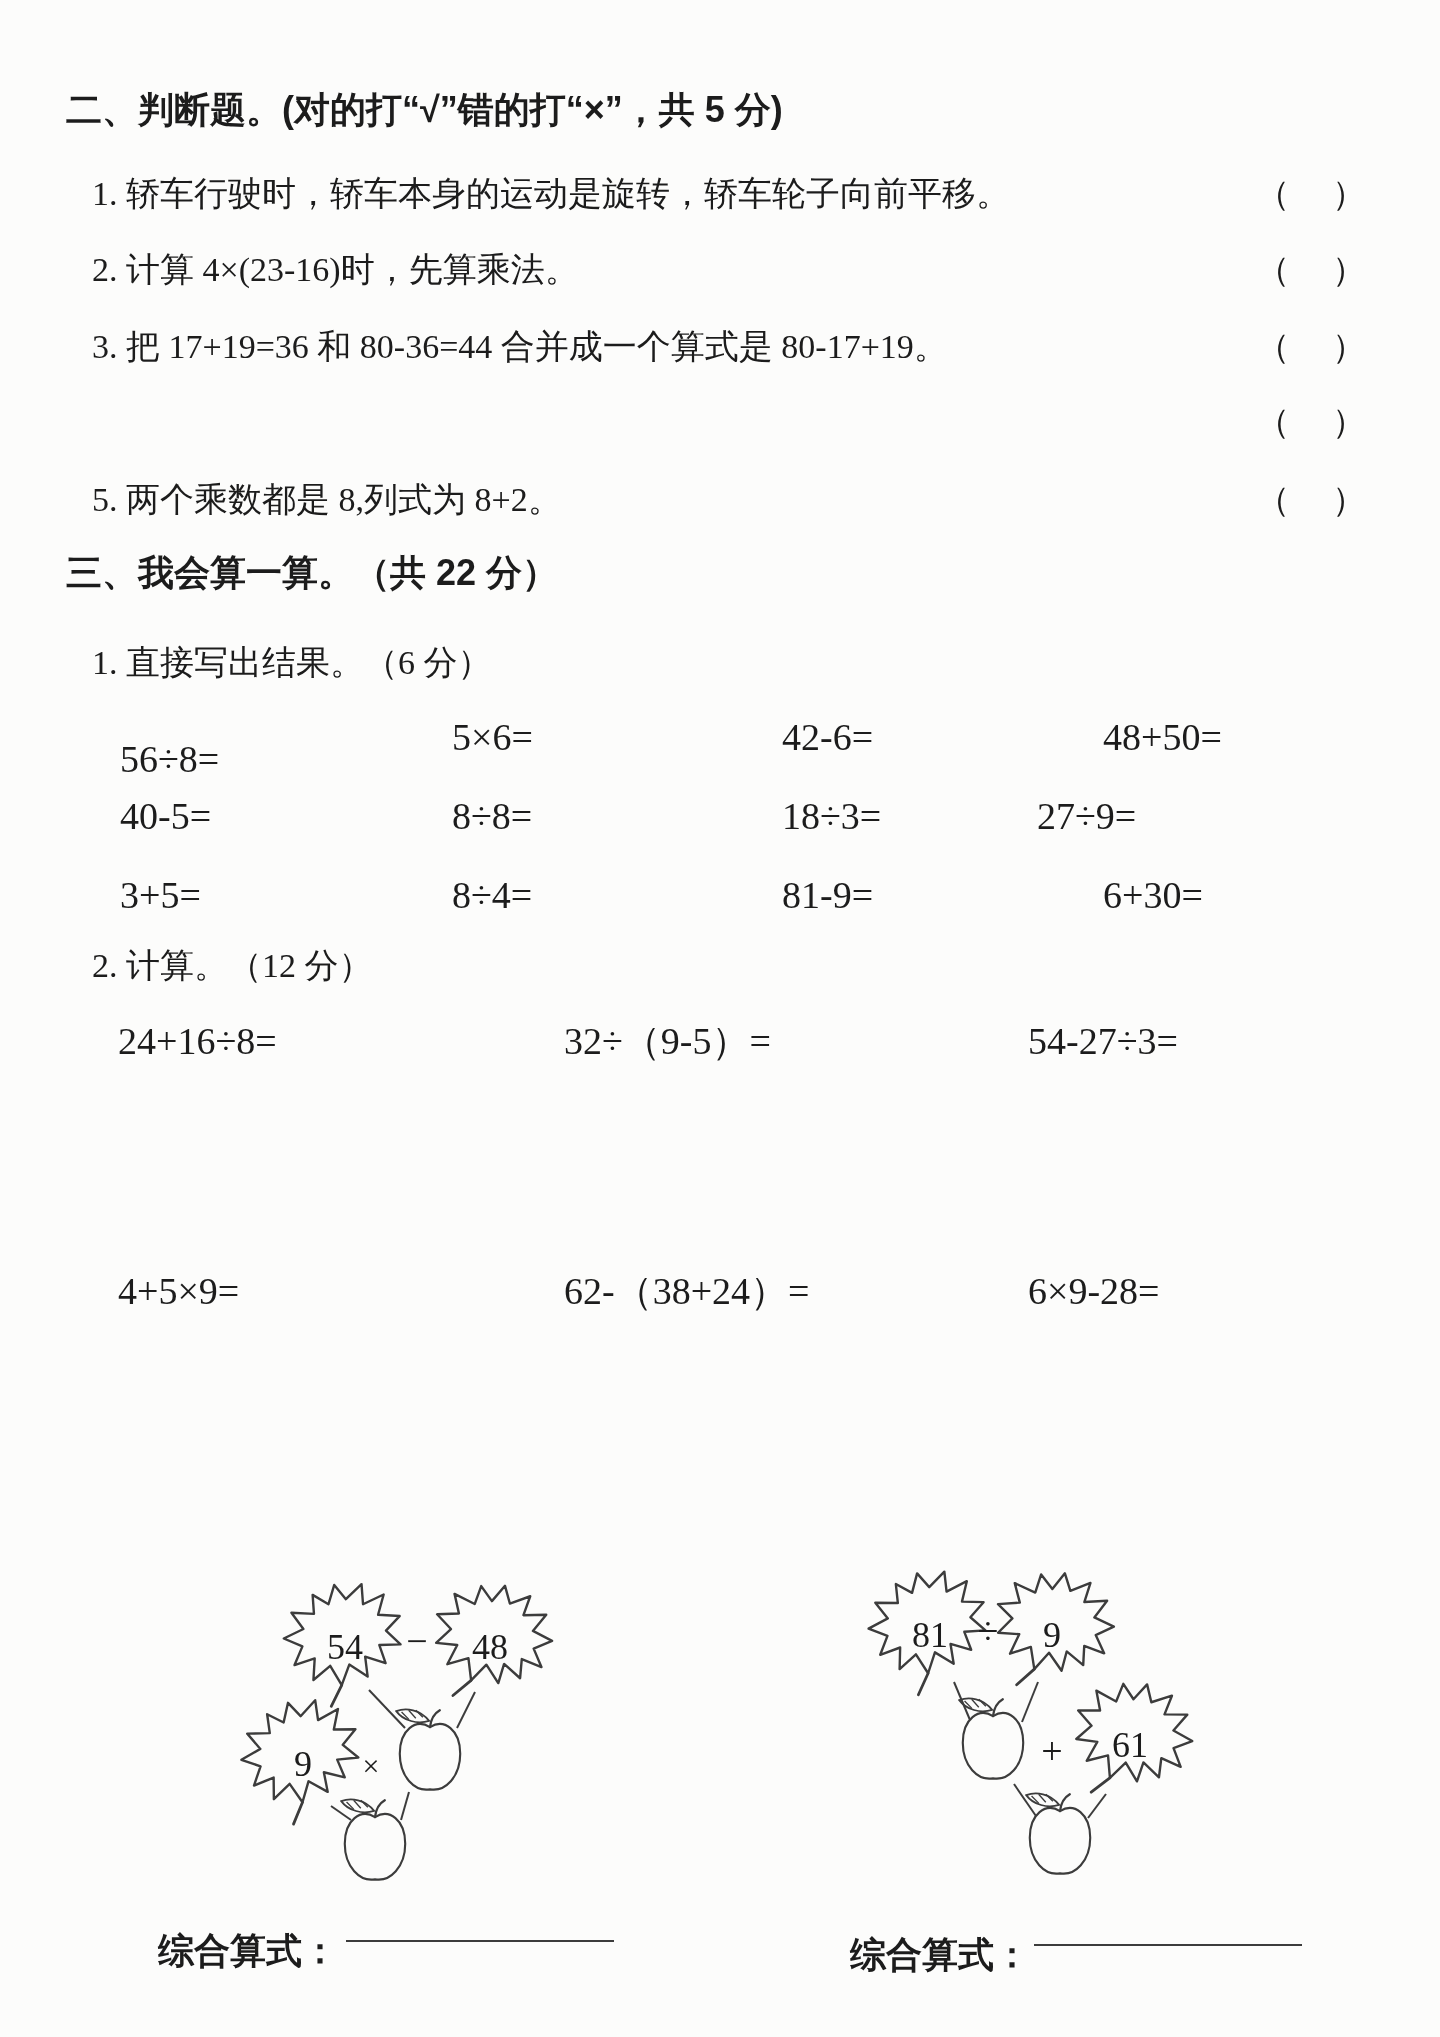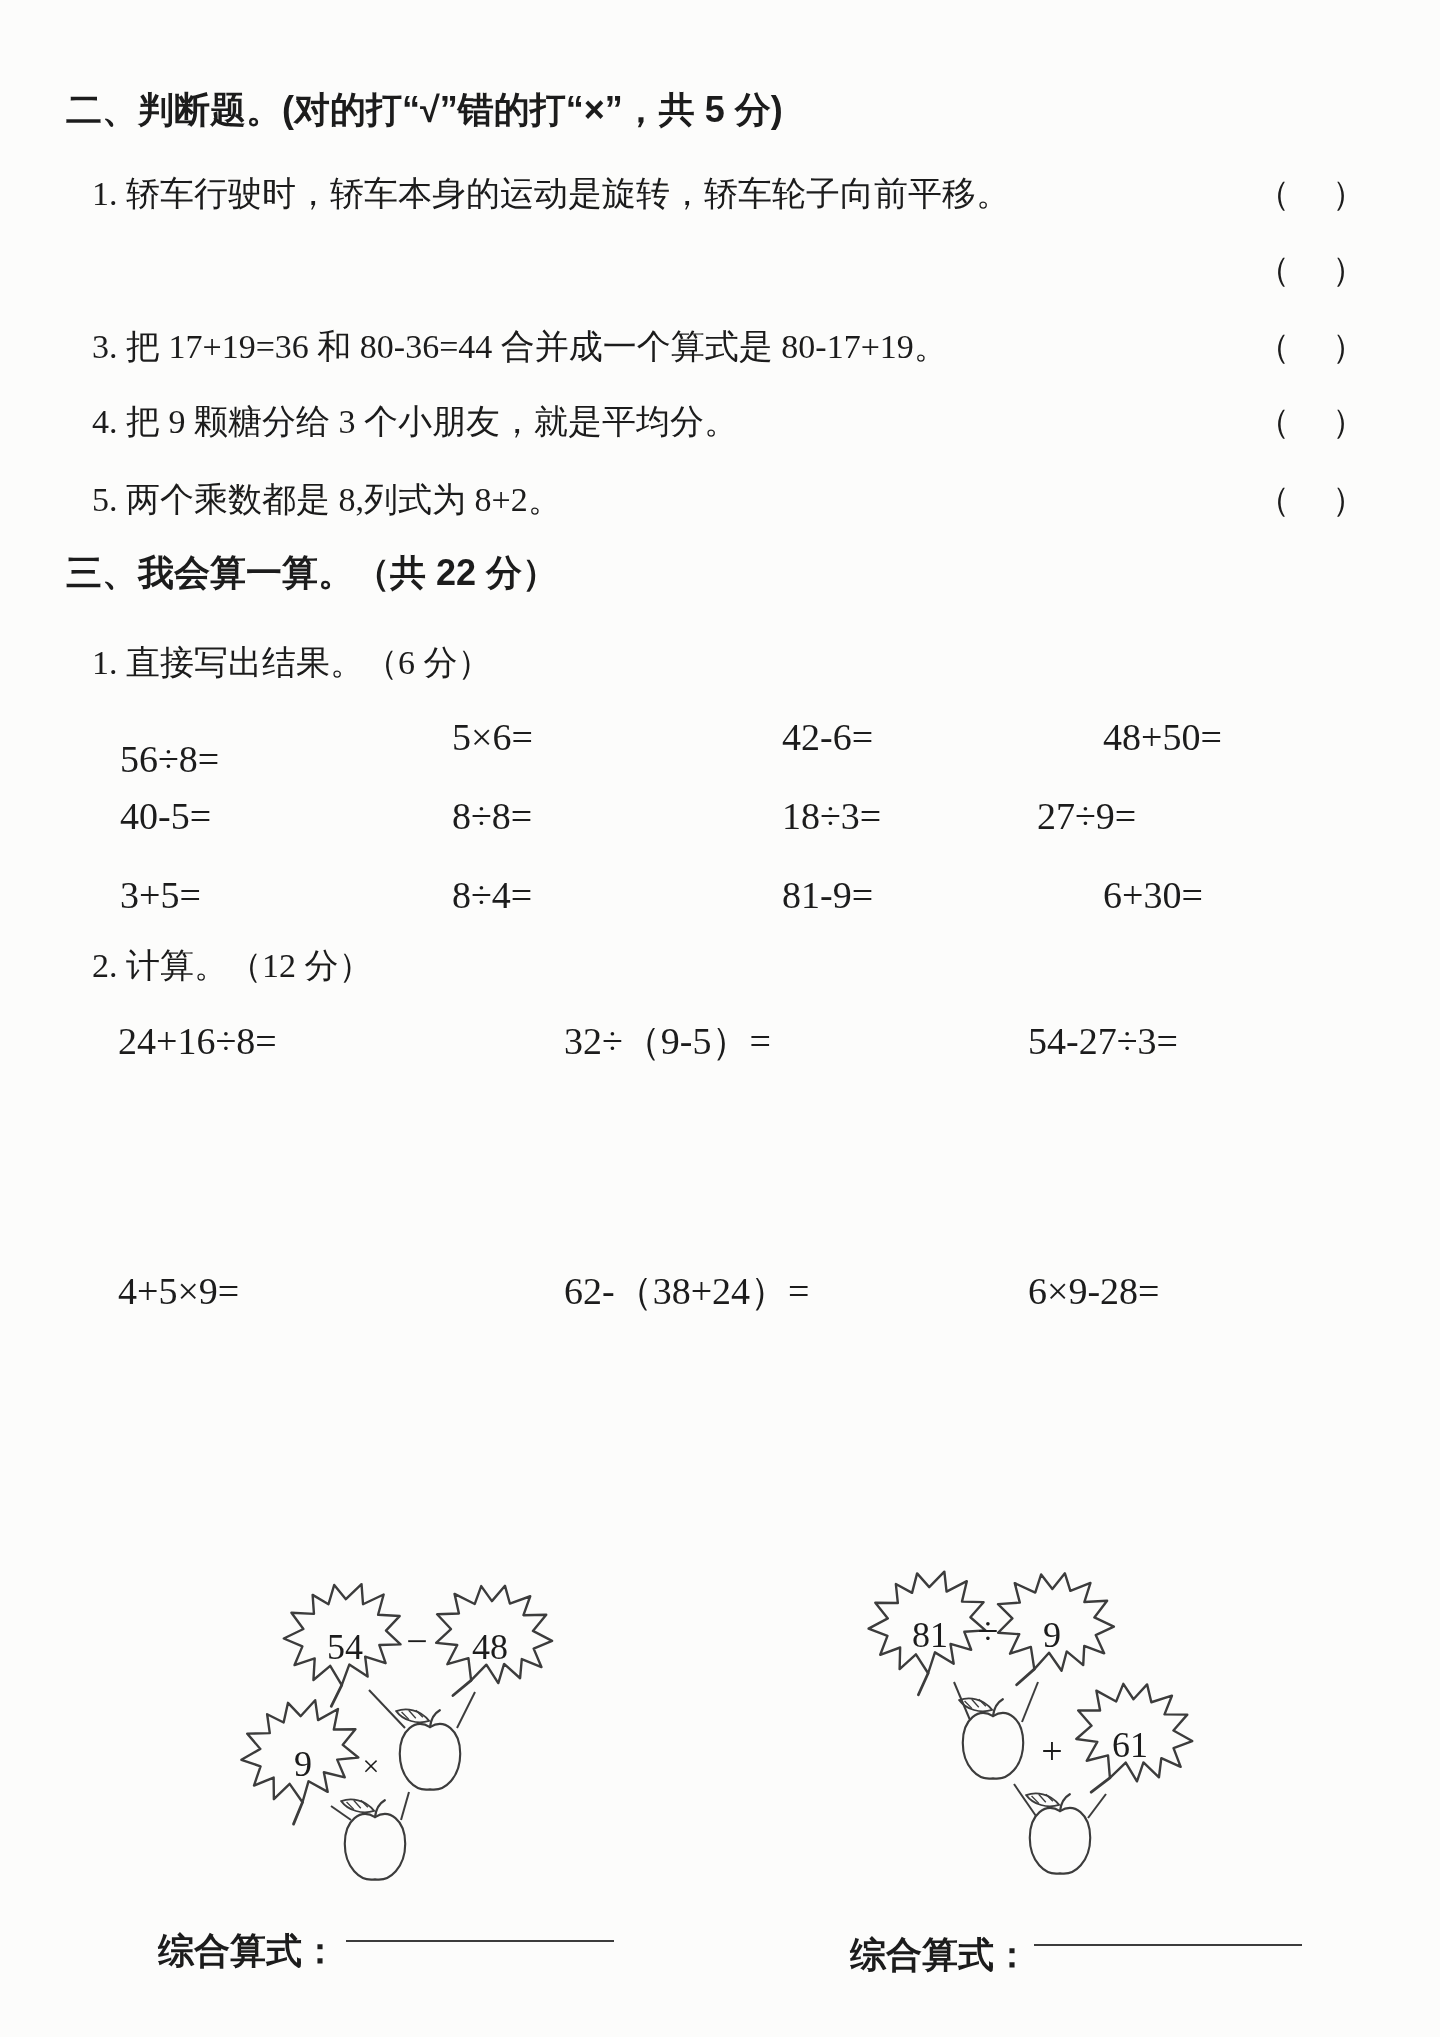--- a/index.html
+++ b/index.html
@@ -37,26 +37,26 @@
   </defs>
 </svg>
 
 <div class="page">
 
   <div class="abs h-main" style="left:66px;top:88px">二、判断题。(对的打“√”错的打“×”，共 5 分)</div>
 
   <div class="abs body-text" style="left:92px;top:173px">1. 轿车行驶时，轿车本身的运动是旋转，轿车轮子向前平移。</div>
   <div class="abs paren" style="left:1256px;top:173px"><span>（</span><span class="gap"></span><span>）</span></div>
 
+  <div class="abs body-text" style="left:92px;top:249px">2. 计算 4×(23-16)时，先算乘法。</div>
   <div class="abs paren" style="left:1256px;top:249px"><span>（</span><span class="gap"></span><span>）</span></div>
 
   <div class="abs body-text" style="left:92px;top:326px">3. 把 17+19=36 和 80-36=44 合并成一个算式是 80-17+19。</div>
   <div class="abs paren" style="left:1256px;top:326px"><span>（</span><span class="gap"></span><span>）</span></div>
 
-  <div class="abs body-text" style="left:92px;top:401px">4. 把 9 颗糖分给 3 个小朋友，就是平均分。</div>
   <div class="abs paren" style="left:1256px;top:401px"><span>（</span><span class="gap"></span><span>）</span></div>
 
   <div class="abs body-text" style="left:92px;top:479px">5. 两个乘数都是 8,列式为 8+2。</div>
   <div class="abs paren" style="left:1256px;top:479px"><span>（</span><span class="gap"></span><span>）</span></div>
 
   <div class="abs h-main" style="left:66px;top:551px">三、我会算一算。（共 22 分）</div>
 
   <div class="abs sub-title" style="left:92px;top:643px">1. 直接写出结果。（6 分）</div>
 
   <div class="abs calc" style="left:120px;top:740px">56÷8=</div>

